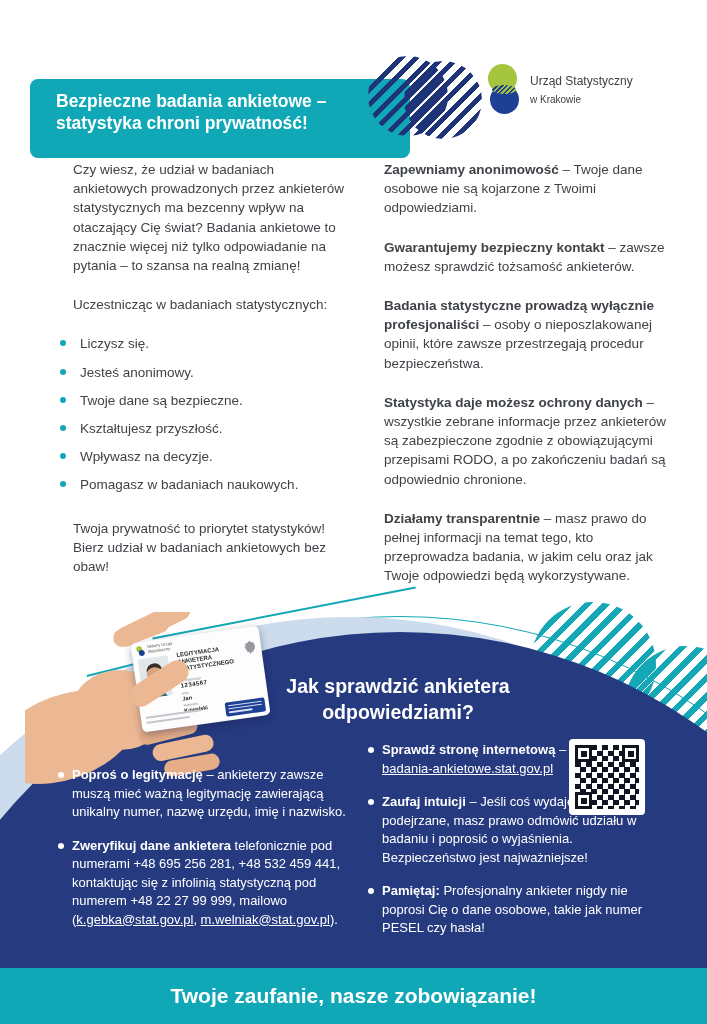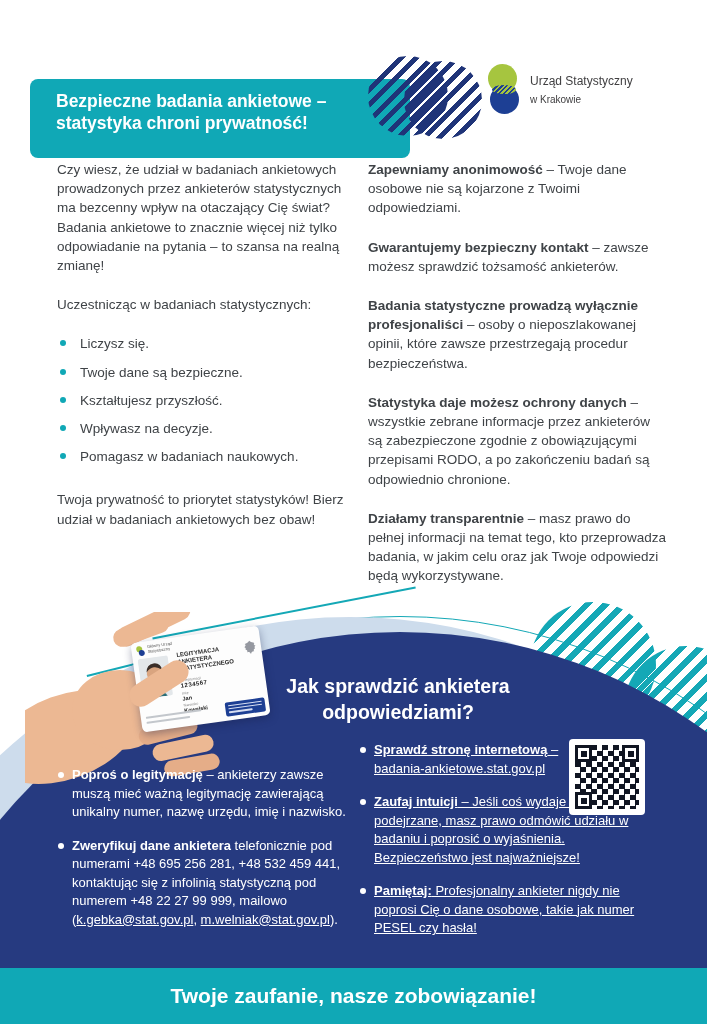--- a/index.html
+++ b/index.html
@@ -20,21 +20,21 @@
   #logo .g{position:absolute;left:2px;top:2px;width:29px;height:29px;border-radius:50%;background:#a6c53f;z-index:2;}
   #logo .b{position:absolute;left:4px;top:23px;width:29px;height:29px;border-radius:50%;background:#1d3f94;z-index:1;}
   #logo .h{position:absolute;left:6px;top:23px;width:24px;height:9px;border-radius:50%;z-index:3;
            background:repeating-linear-gradient(135deg,#1d3f94 0 1.5px,#a6c53f 1.5px 3.5px);}
   #logo .t1{position:absolute;left:44px;top:12px;font-size:12px;color:#414042;}
   #logo .t2{position:absolute;left:44px;top:32px;font-size:10px;color:#414042;}
 
   
   #colL{left:57px;top:160px;width:288px;font-size:13.5px;line-height:19.2px;z-index:1;}
   #colR{left:368px;top:160px;width:300px;font-size:13.5px;line-height:19.2px;z-index:1;}
-  #colL p,#colR p{margin:0 0 20px 0;}
+  #colL p,#colR p{margin:0 0 20px 16px;}
   #listIntro{margin:2px 0 14px 0;}
   ul.tl{list-style:none;margin:8px 0 24px 0;padding:0;}
   ul.tl li{position:relative;padding-left:23px;margin-bottom:9px;}
   ul.tl li .dot{position:absolute;left:3px;top:6px;width:6px;height:6px;border-radius:50%;background:#10a8b6;}
   .bold{font-weight:bold;}
 
   
   .stripes-teal{background:repeating-linear-gradient(135deg,#14a8b6 0 6px,rgba(0,0,0,0) 6px 13px);border-radius:50%;z-index:1;}
   #stA{left:530px;top:602px;width:126px;height:126px;}
   #stB{left:624px;top:646px;width:124px;height:124px;}
@@ -62,21 +62,21 @@
   #card .lines div{height:2px;background:#c3c7cc;margin-bottom:2.5px;border-radius:1px;}
   #card .chip{position:absolute;right:4px;bottom:4px;width:40px;height:14px;background:#1d3f94;border-radius:2px;padding:2.5px 3px;}
   #card .chip div{height:1.5px;background:#d7def2;margin-bottom:1.8px;border-radius:1px;}
   #card .eagle{position:absolute;right:4px;top:13px;}
 
   
   #heroTitle{left:233px;top:673px;width:330px;text-align:center;color:#fff;font-weight:bold;
              font-size:19.5px;line-height:26px;z-index:4;}
   .hlist{color:#fff;font-size:13px;line-height:18.5px;z-index:4;}
   #heroL{left:58px;top:766px;width:298px;}
-  #heroR{left:360px;top:741px;width:292px;text-decoration:underline;}
+  #heroR{left:368px;top:741px;width:292px;}
   .hlist li{position:relative;list-style:none;padding-left:14px;margin:0 0 15px 0;}
   .hlist li .hdot{position:absolute;left:0;top:6px;width:6px;height:6px;border-radius:50%;background:#fff;}
   .hlist{padding:0;margin:0;}
   .hlist a{color:#fff;text-decoration:underline;}
   #heroR li.narrow{width:212px;}
 
   
   #qr{left:569px;top:739px;width:76px;height:76px;background:#fff;border-radius:4px;padding:6px;z-index:4;}
   #qr .mods{position:relative;width:64px;height:64px;
         background:repeating-conic-gradient(#101522 0 25%,#ffffff 0 50%);background-size:11px 11px;}
@@ -106,20 +106,21 @@
     <div class="h"></div>
     <div class="t1">Urząd Statystyczny</div>
     <div class="t2">w Krakowie</div>
   </div>
 
   <div id="colL" class="abs">
     <p>Czy wiesz, że udział w badaniach ankietowych prowadzonych przez ankieterów statystycznych ma bezcenny wpływ na otaczający Cię świat? Badania ankietowe to znacznie więcej niż tylko odpowiadanie na pytania – to szansa na realną zmianę!</p>
     <p id="listIntro">Uczestnicząc w badaniach statystycznych:</p>
     <ul class="tl">
       <li><span class="dot"></span><span>Liczysz się.</span></li>
+      <li><span class="dot"></span><span>Jesteś anonimowy.</span></li>
       <li><span class="dot"></span><span>Twoje dane są bezpieczne.</span></li>
       <li><span class="dot"></span><span>Kształtujesz przyszłość.</span></li>
       <li><span class="dot"></span><span>Wpływasz na decyzje.</span></li>
       <li><span class="dot"></span><span>Pomagasz w badaniach naukowych.</span></li>
     </ul>
     <p>Twoja prywatność to priorytet statystyków! Bierz udział w badaniach ankietowych bez obaw!</p>
   </div>
 
   <div id="colR" class="abs">
     <p><span class="bold">Zapewniamy anonimowość</span><span> – Twoje dane osobowe nie są kojarzone z Twoimi odpowiedziami.</span></p>

